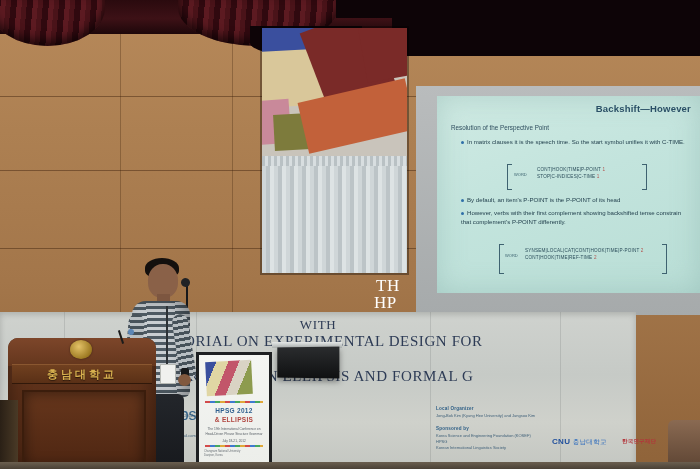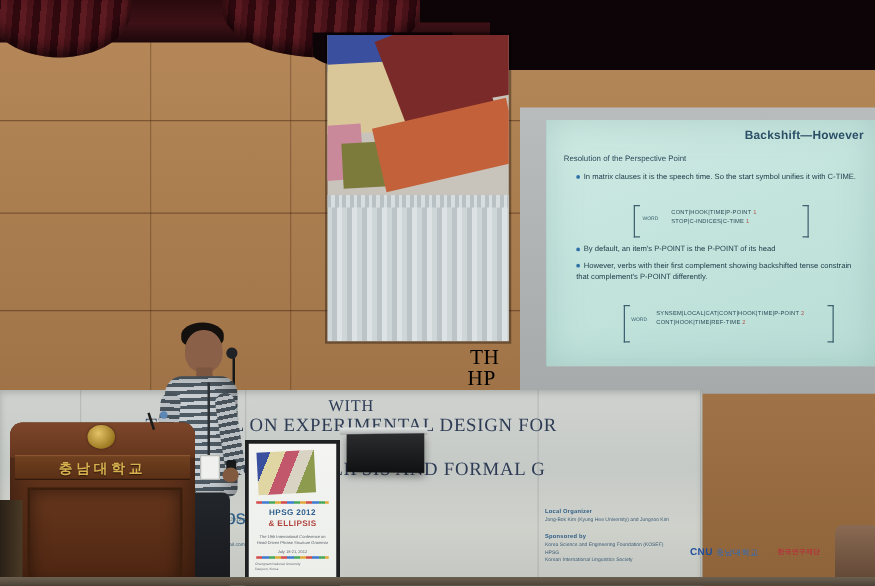--- a/index.html
+++ b/index.html
@@ -93,34 +93,34 @@
     position:absolute;top:0;width:4px;height:100%;
     border-top:1px solid #3e6270;border-bottom:1px solid #3e6270;
   }
   .mbrk.l{left:0;border-left:1px solid #3e6270;}
   .mbrk.r{right:0;border-right:1px solid #3e6270;}
   .mrow{font-size:4.6px;color:#2b4d5a;letter-spacing:.2px;white-space:nowrap;line-height:1.5;}
   .tag{color:#b2544f;}
 
   
   .banner{
-    position:absolute;left:0px;top:312px;width:562px;height:157px;
+    position:absolute;left:0px;top:312px;width:636px;height:157px;
     background:
       linear-gradient(180deg,#cfd2ce 0%,#c6cac6 40%,#cfd1cb 70%,#c3c6c1 100%);
     box-shadow:inset 0 2px 6px rgba(0,0,0,.18);
   }
   .banner-fold{position:absolute;top:0;width:1px;height:100%;background:rgba(90,95,95,.18);}
   .banner-line{
     position:absolute;width:100%;text-align:center;
     font-family:"Liberation Serif",serif;color:#2d3b55;
     letter-spacing:.6px;white-space:nowrap;
   }
   .banner-occluded{
     position:absolute;
-    font-family:"Liberation Serif",serif;color:#000000;
+    font-family:"Liberation Serif",serif;color:#ffffff;
     font-size:17px;letter-spacing:.5px;text-align:center;
   }
   .bn-block{position:absolute;font-family:"Liberation Sans",sans-serif;color:#2f5f86;}
   .bn-head{font-size:4.6px;font-weight:bold;letter-spacing:.2px;}
   .bn-body{font-size:4px;color:#3e5f78;line-height:1.55;}
 
   
   .podium{
     position:absolute;left:8px;top:338px;width:148px;height:131px;
     background:linear-gradient(180deg,#6a3a22 0%,#5c3019 40%,#4a2412 100%);

